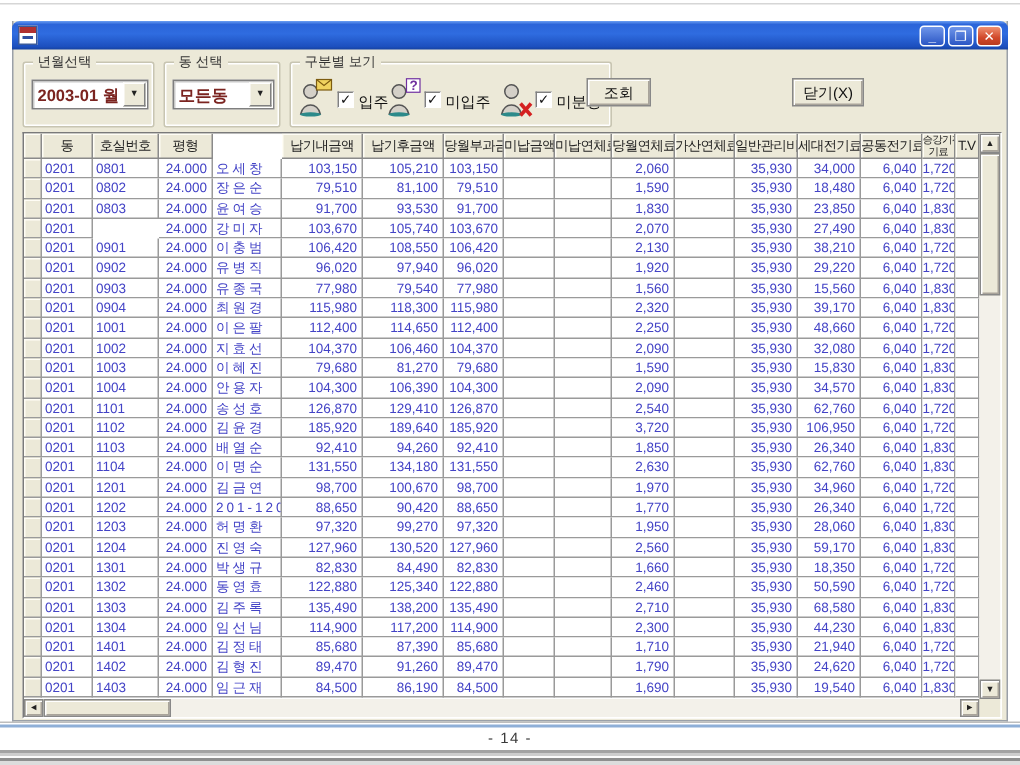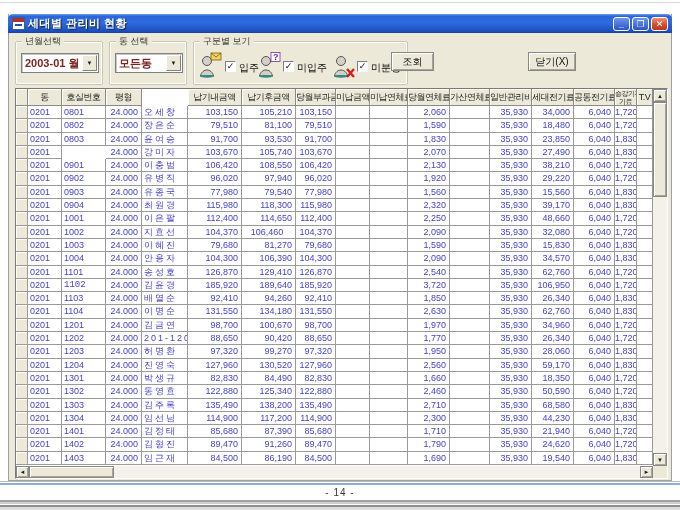--- a/index.html
+++ b/index.html
@@ -110,21 +110,20 @@
 </style>
 </head>
 <body>
 
 <div class="page">
   <div class="top-hairline"></div>
 
   <div class="window">
     <div class="titlebar">
       <span class="title-icon"></span>
-      <span class="title-text">세대별 관리비 현황</span>
       <span class="title-buttons">
         <span class="tb min">_</span>
         <span class="tb max">❐</span>
         <span class="tb close">✕</span>
       </span>
     </div>
 
     <div class="client">
 
       <div class="groupbox gb-month">
@@ -374,21 +373,21 @@
               <div class="dcell a-right" style="width: 22px;">1,720</div>
               <div class="dcell a-center" style="width: 16px;"></div>
             </div>
             <div class="grow">
               <div class="dcell rowhdr" style="width: 12px;"></div>
               <div class="dcell a-left" style="width: 34px;">0201</div>
               <div class="dcell a-left" style="width: 44px;">1002</div>
               <div class="dcell a-right" style="width: 36px;">24.000</div>
               <div class="dcell a-left name" style="width: 46px;">지효선</div>
               <div class="dcell a-right" style="width: 54px;">104,370</div>
-              <div class="dcell a-right" style="width: 54px; text-align: center;">106,460</div>
+              <div class="dcell a-right" style="width: 54px;">106,460</div>
               <div class="dcell a-right" style="width: 40px;">104,370</div>
               <div class="dcell a-right" style="width: 34px;"></div>
               <div class="dcell a-right" style="width: 38px;"></div>
               <div class="dcell a-right" style="width: 42px;">2,090</div>
               <div class="dcell a-right" style="width: 40px;"></div>
               <div class="dcell a-right" style="width: 42px;">35,930</div>
               <div class="dcell a-right" style="width: 42px;">32,080</div>
               <div class="dcell a-right" style="width: 41px;">6,040</div>
               <div class="dcell a-right" style="width: 22px;">1,720</div>
               <div class="dcell a-center" style="width: 16px;"></div>
@@ -446,21 +445,21 @@
               <div class="dcell a-right" style="width: 40px;"></div>
               <div class="dcell a-right" style="width: 42px;">35,930</div>
               <div class="dcell a-right" style="width: 42px;">62,760</div>
               <div class="dcell a-right" style="width: 41px;">6,040</div>
               <div class="dcell a-right" style="width: 22px;">1,720</div>
               <div class="dcell a-center" style="width: 16px;"></div>
             </div>
             <div class="grow">
               <div class="dcell rowhdr" style="width: 12px;"></div>
               <div class="dcell a-left" style="width: 34px;">0201</div>
-              <div class="dcell a-left" style="width: 44px; font-family: Liberation Mono, monospace;">1102</div>
+              <div class="dcell a-left" style="width: 44px;">1102</div>
               <div class="dcell a-right" style="width: 36px;">24.000</div>
               <div class="dcell a-left name" style="width: 46px;">김윤경</div>
               <div class="dcell a-right" style="width: 54px;">185,920</div>
               <div class="dcell a-right" style="width: 54px;">189,640</div>
               <div class="dcell a-right" style="width: 40px;">185,920</div>
               <div class="dcell a-right" style="width: 34px;"></div>
               <div class="dcell a-right" style="width: 38px;"></div>
               <div class="dcell a-right" style="width: 42px;">3,720</div>
               <div class="dcell a-right" style="width: 40px;"></div>
               <div class="dcell a-right" style="width: 42px;">35,930</div>

